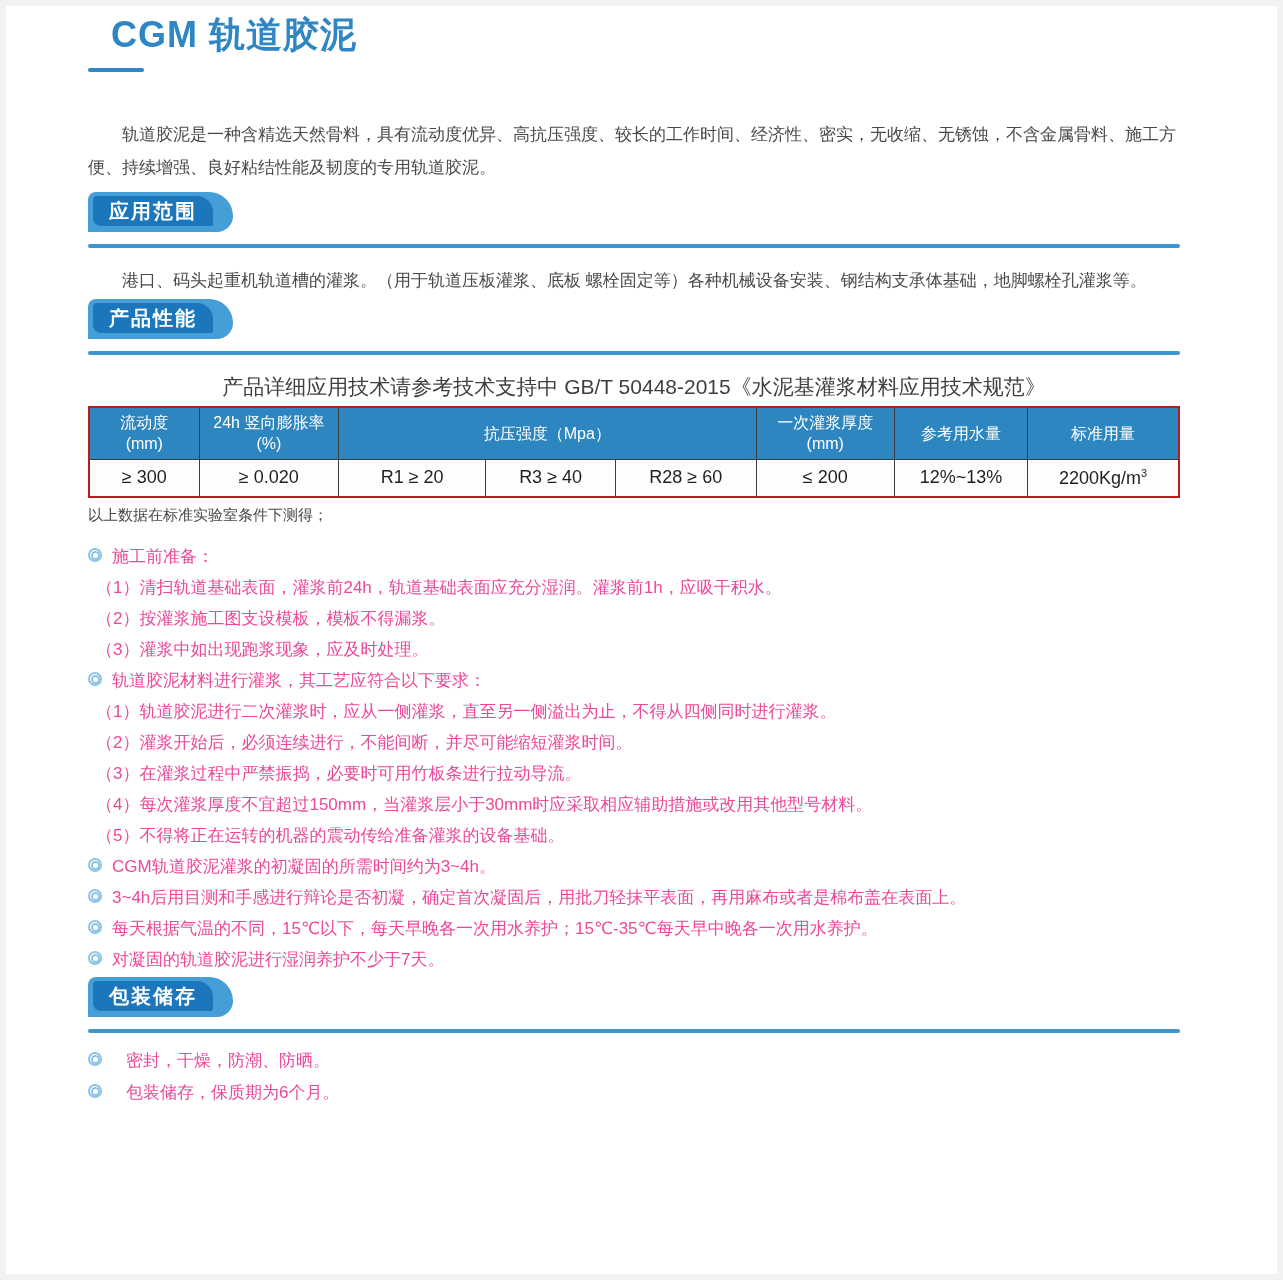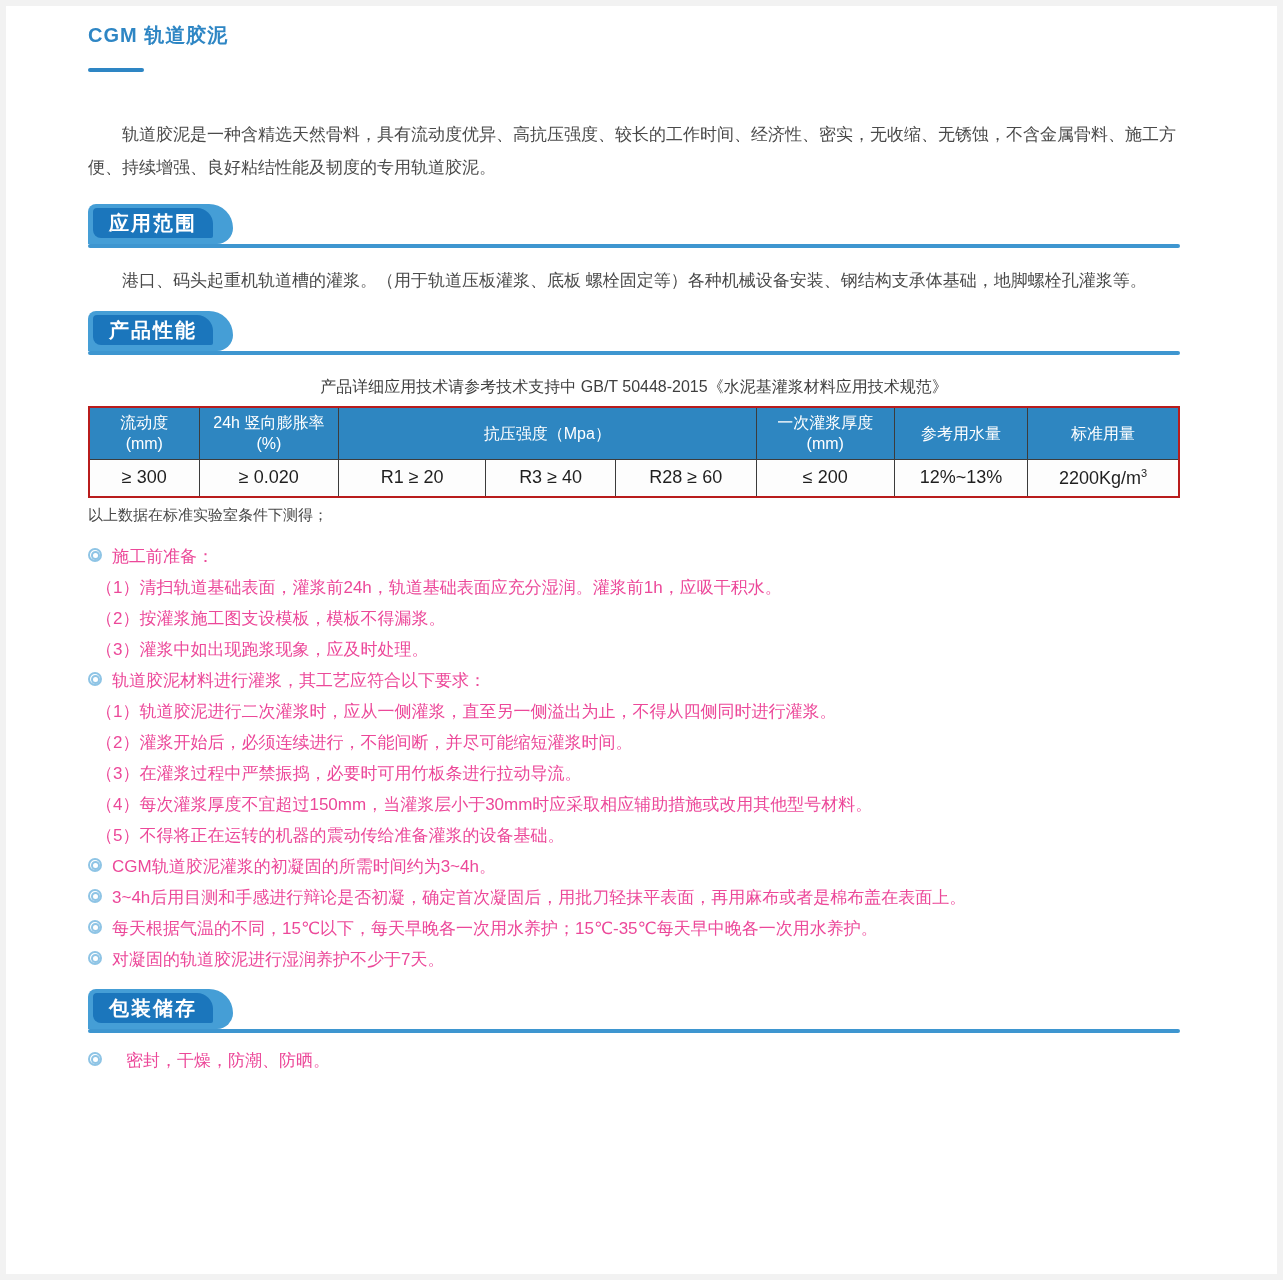--- a/index.html
+++ b/index.html
@@ -6,48 +6,48 @@
   html,body { background:#ededed; }
   body { font-family:"Liberation Sans","DejaVu Sans",sans-serif; }
   .page {
     position:relative; width:1283px; height:1280px; margin:0 auto;
     background:#ffffff; overflow:hidden; color:#3b3b3b;
     box-shadow:inset 0 0 0 6px #f2f2f2;
   }
   .content { padding:18px 103px 0 88px; }
 
   
-  .page-title { font-size:20px; font-weight:bold; color:#2e86c4; letter-spacing:1px; line-height:34px; }
+  .page-title { font-size:36px; font-weight:bold; color:#2e86c4; letter-spacing:1px; line-height:34px;margin-left:23px; }
   .title-underline { width:56px; height:4px; background:#2e86c4; border-radius:2px; margin-top:16px; }
 
   
   .para { font-size:17px; line-height:33px; color:#4a4a4a; text-indent:2em; }
   .intro { margin-top:46px; }
 
   
   .section-head { position:relative; height:40px; }
   .section-line { position:absolute; left:0; right:0; bottom:0; height:4px; background:#3e96d0; border-radius:2px; }
   .tab-outer {
-    position:absolute; left:0; bottom:4px; height:40px;
+    position:absolute; left:0; bottom:16px; height:40px;
     background:#459ed6; border-radius:8px 24px 16px 0;
     padding:4px 20px 6px 5px; display:flex;
   }
   .tab-inner {
     background:#1b76bc; border-radius:4px 16px 2px 8px;
     color:#ffffff; font-size:20px; font-weight:bold; letter-spacing:2px;
     display:flex; align-items:center; justify-content:center; padding:0 16px; white-space:nowrap;
   }
   .sec-app   { margin-top:24px; }
   .sec-perf  { margin-top:18px; }
   .sec-cons  { margin-top:30px; }
   .sec-pack  { margin-top:22px; }
   .app-body  { margin-top:16px; }
 
   
-  .reference { margin-top:20px; text-align:center; font-size:16px; color:#3f3f3f; line-height:24px; }
+  .reference { margin-top:20px; text-align:center; font-size:21px; color:#3f3f3f; line-height:24px; }
   table.spec { width:100%; margin-top:7px; border-collapse:collapse; table-layout:fixed; border:2px solid #b91c1c; }
   table.spec th, table.spec td { border:1.5px solid #3c3c3c; text-align:center; vertical-align:middle; }
   table.spec th {
     background:#2e86c1; color:#ffffff; font-weight:normal;
     font-size:16px; line-height:21px; height:52px; padding:3px 2px;
   }
   table.spec td { background:#fdfdfd; color:#1f1f1f; font-size:18px; height:38px; }
   table.spec sup { font-size:11px; }
   .lab-note { margin-top:8px; font-size:15px; color:#474747; }
 
@@ -196,16 +196,20 @@
       <div class="tab-outer">
         <div class="tab-inner">包装储存</div>
       </div>
     </div>
 
     <ul class="blist pack">
       <li class="ring-item">
           <span class="ring-icon"></span>
           <span>密封，干燥，防潮、防晒。</span>
         </li>
+      <li class="ring-item">
+          <span class="ring-icon"></span>
+          <span>包装储存，保质期为6个月。</span>
+        </li>
     </ul>
 
   </div>
 </div>
 
 </body></html>

